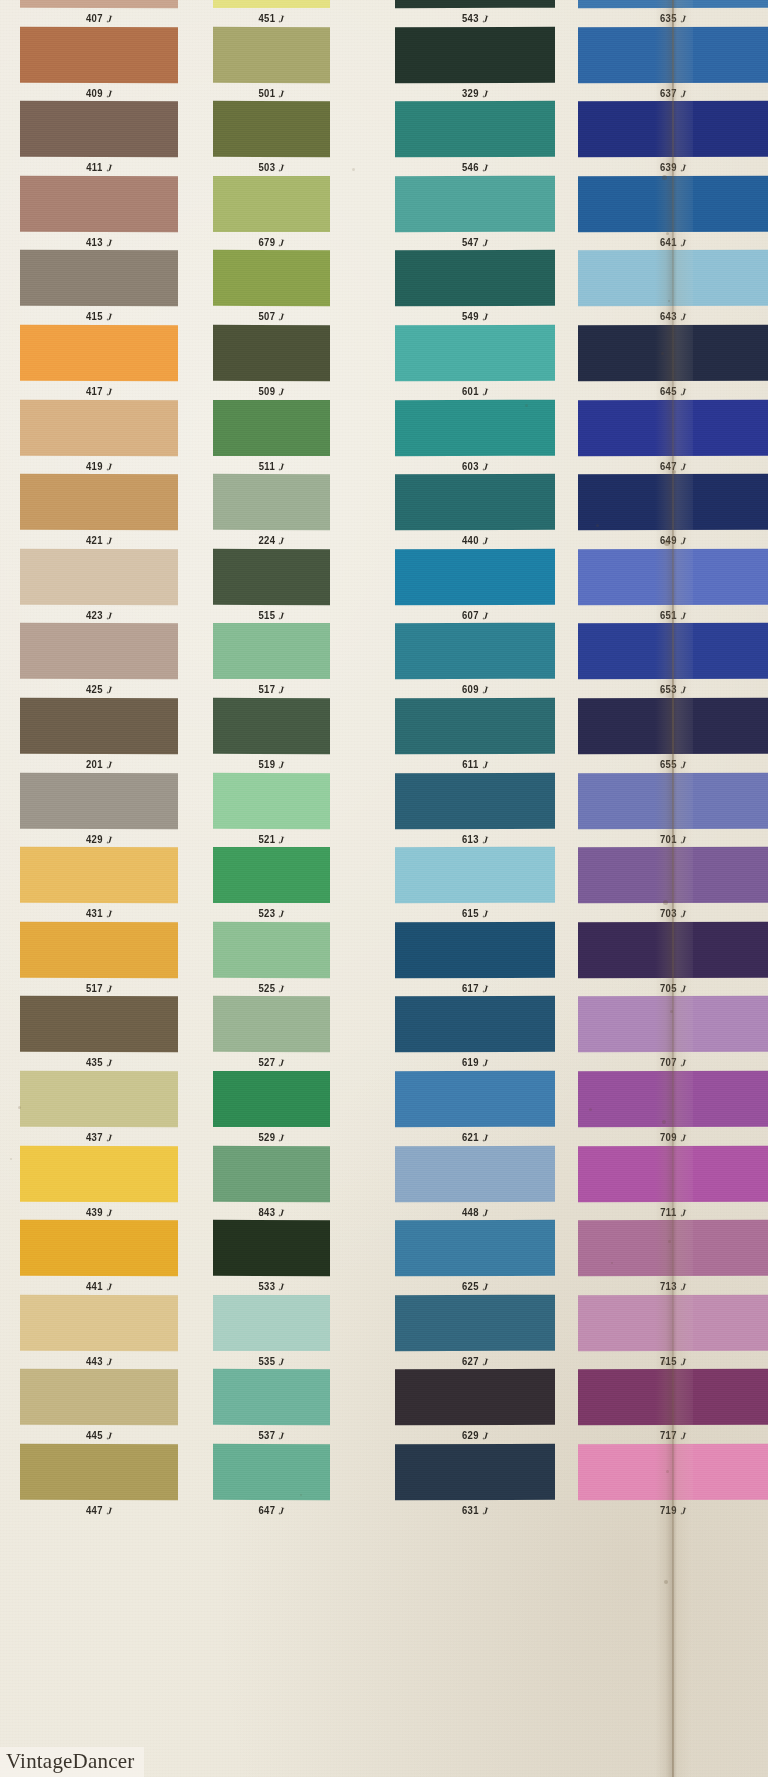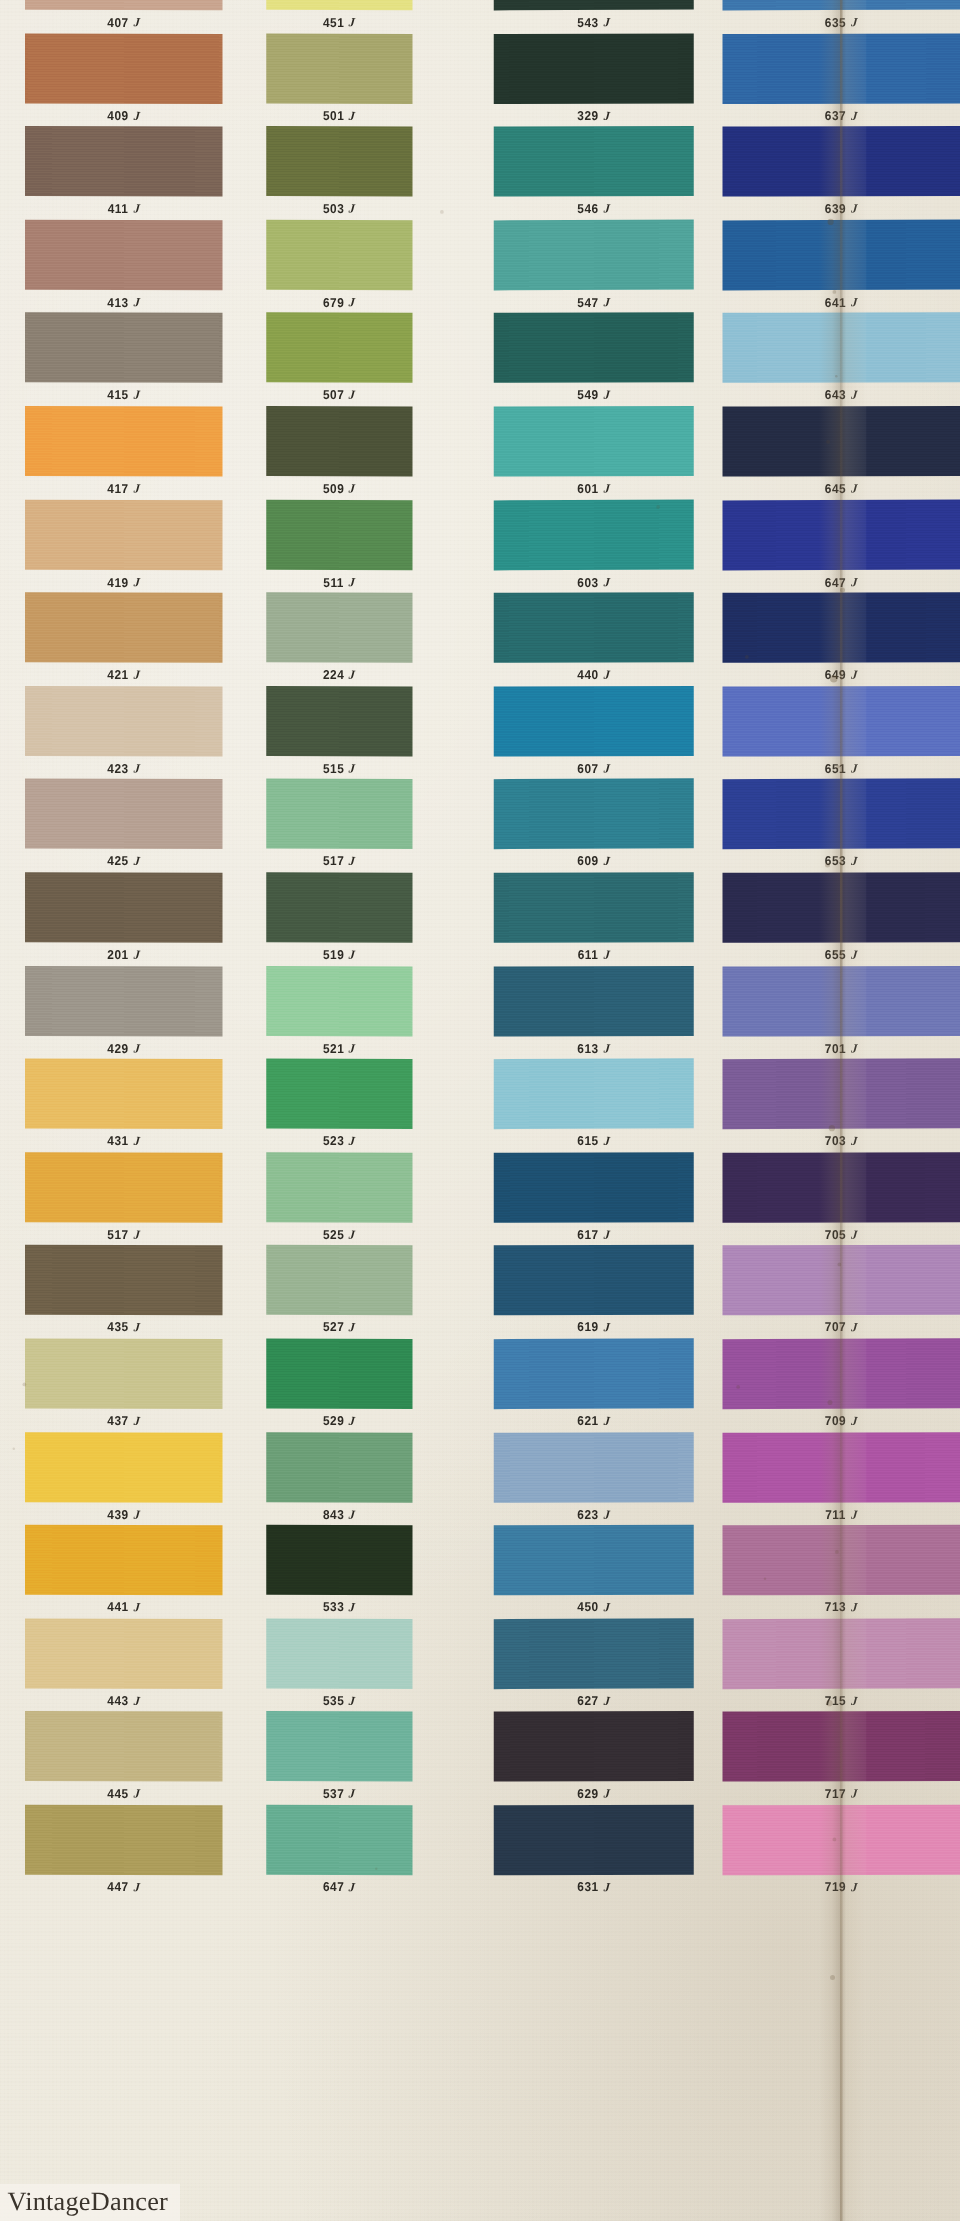--- a/index.html
+++ b/index.html
@@ -331,25 +331,25 @@
     <div class="cell" style="left: 395px; top: 996.4px; width: 160px;">
       <div class="chip" title="619" style="height: 56px; background: rgb(35, 83, 113); transform: skewY(-0.12deg);"></div>
       <div class="lbl"><span class="num">619</span><span class="mk">J</span></div>
     </div>
     <div class="cell" style="left: 395px; top: 1071px; width: 160px;">
       <div class="chip" title="621" style="height: 56px; background: rgb(63, 124, 173); transform: skewY(-0.22deg);"></div>
       <div class="lbl"><span class="num">621</span><span class="mk">J</span></div>
     </div>
     <div class="cell" style="left: 395px; top: 1145.6px; width: 160px;">
       <div class="chip" title="623" style="height: 56px; background: rgb(138, 167, 196); transform: skewY(-0.17deg);"></div>
-      <div class="lbl"><span class="num">623</span><span class="mk">J</span></div>
+      <div class="lbl"><span class="num">448</span><span class="mk">J</span></div>
     </div>
     <div class="cell" style="left: 395px; top: 1220.2px; width: 160px;">
       <div class="chip" title="625" style="height: 56px; background: rgb(59, 123, 161); transform: skewY(-0.12deg);"></div>
-      <div class="lbl"><span class="num">450</span><span class="mk">J</span></div>
+      <div class="lbl"><span class="num">625</span><span class="mk">J</span></div>
     </div>
     <div class="cell" style="left: 395px; top: 1294.8px; width: 160px;">
       <div class="chip" title="627" style="height: 56px; background: rgb(51, 102, 125); transform: skewY(-0.22deg);"></div>
       <div class="lbl"><span class="num">627</span><span class="mk">J</span></div>
     </div>
     <div class="cell" style="left: 395px; top: 1369.4px; width: 160px;">
       <div class="chip" title="629" style="height: 56px; background: rgb(52, 45, 51); transform: skewY(-0.17deg);"></div>
       <div class="lbl"><span class="num">629</span><span class="mk">J</span></div>
     </div>
     <div class="cell" style="left: 395px; top: 1444px; width: 160px;">

